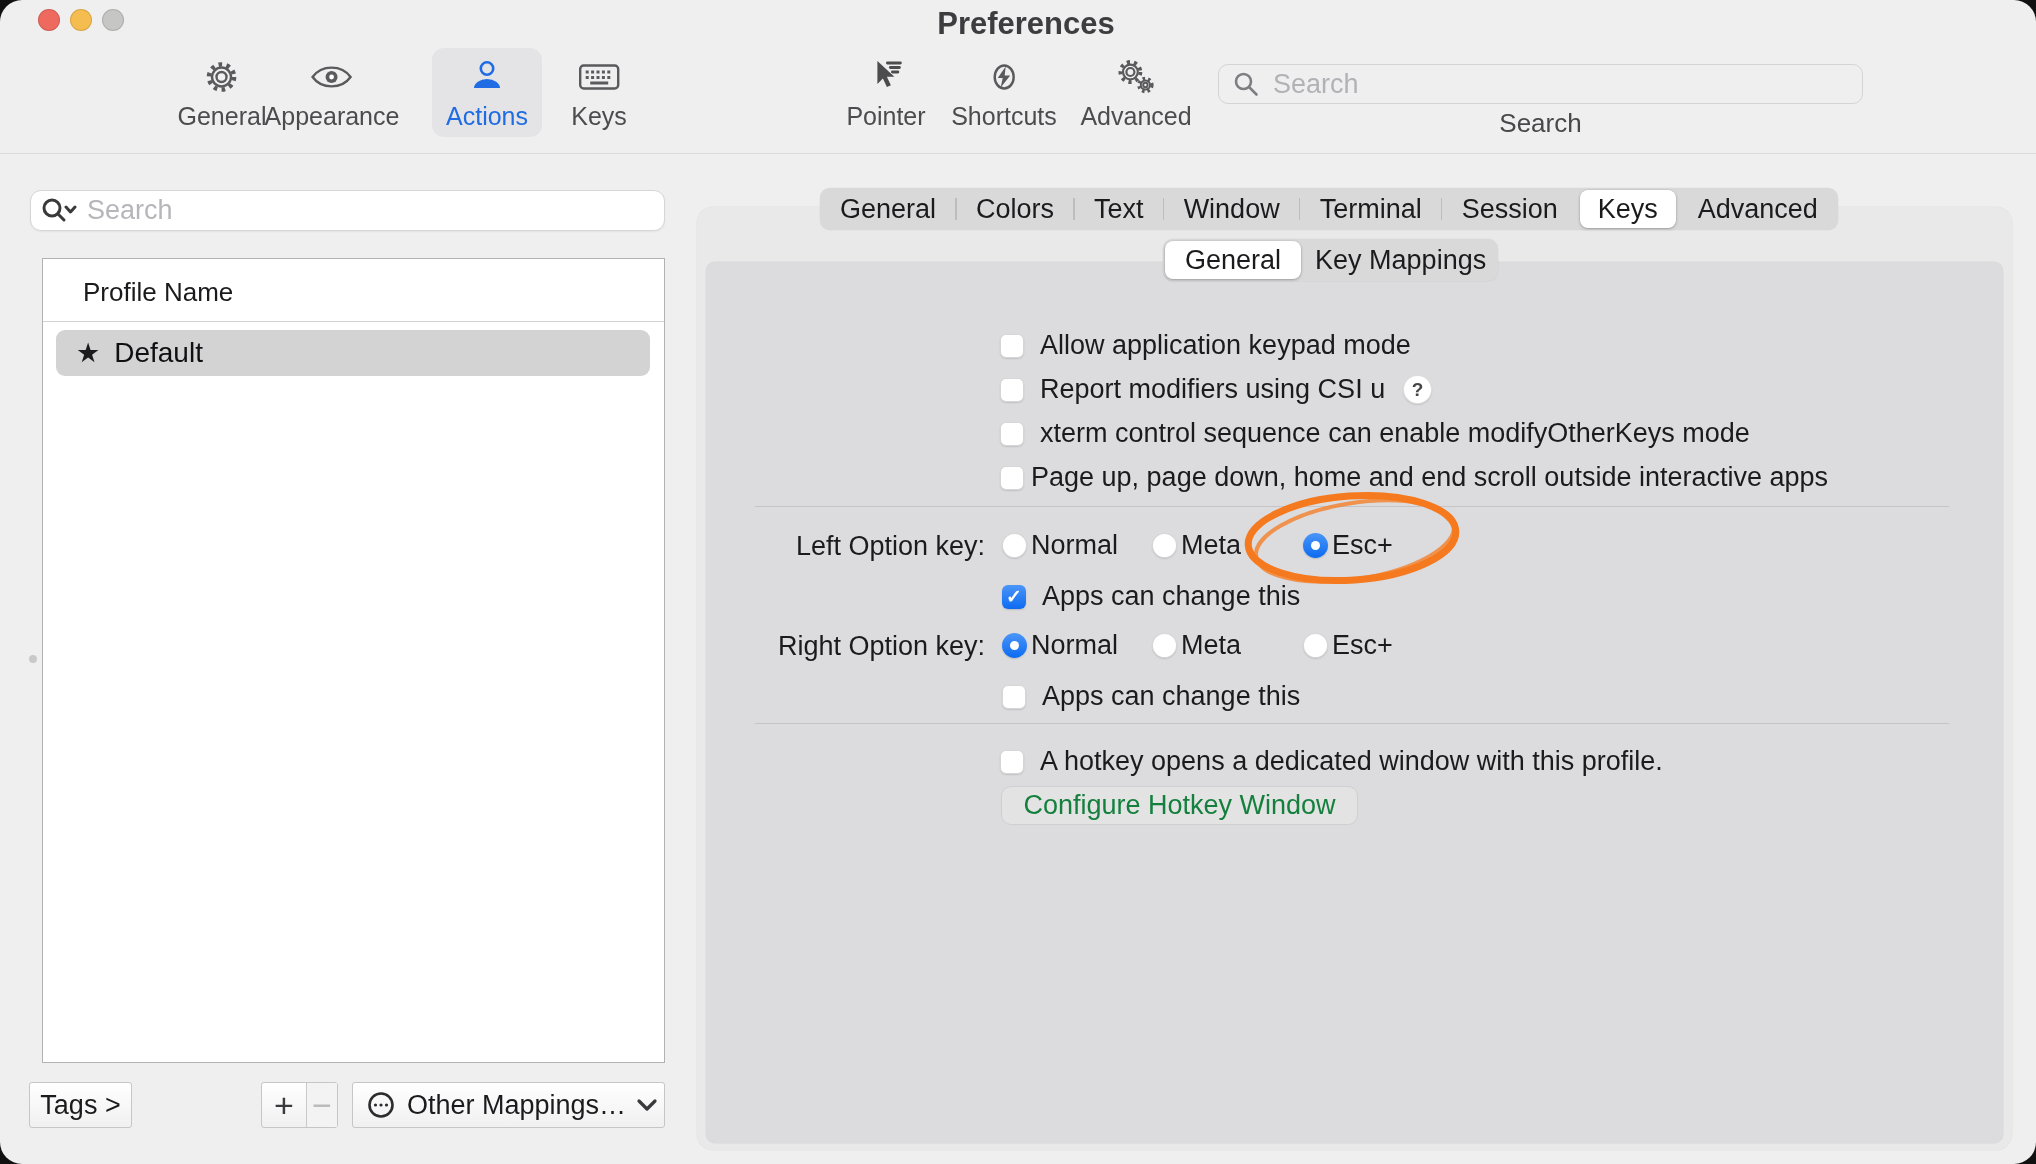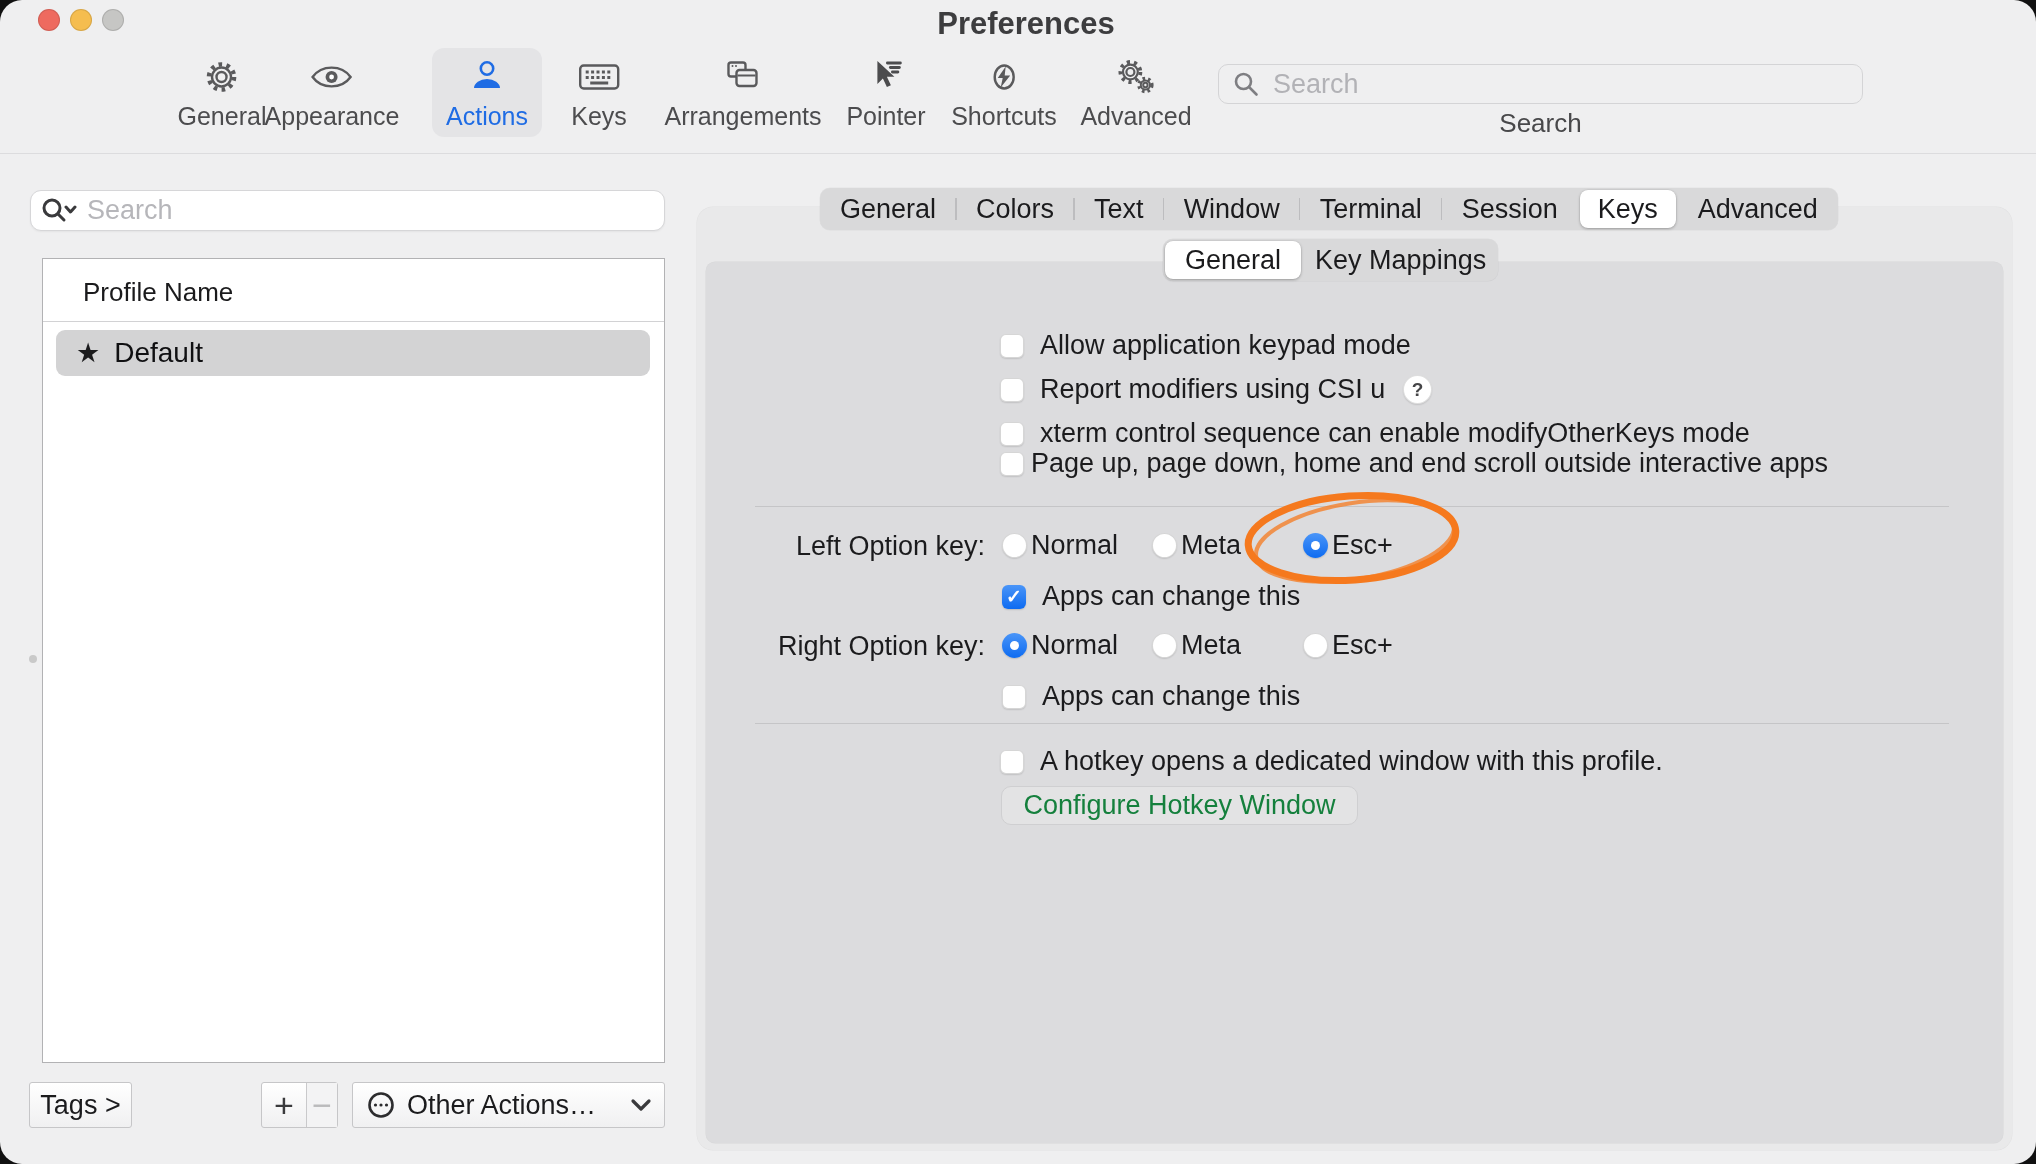--- a/index.html
+++ b/index.html
@@ -120,32 +120,20 @@
         <svg width="44" height="40" viewBox="0 0 44 40" fill="none" stroke="#5a5a5c">
           <rect x="3" y="8.5" width="38" height="23" rx="3.5" stroke-width="2.4"></rect>
           <line x1="8.5" y1="15" x2="35.5" y2="15" stroke-width="3" stroke-dasharray="3 2.4"></line>
           <line x1="8.5" y1="20.5" x2="35.5" y2="20.5" stroke-width="3" stroke-dasharray="3 2.4"></line>
           <line x1="13" y1="26" x2="31" y2="26" stroke-width="3"></line>
         </svg>
       </span>
       <span class="tb-label">Keys</span>
     </div>
 
-    <div class="tb-item" style="left:743px;">
-      <span class="tb-icon">
-        <svg width="44" height="40" viewBox="0 0 44 40" fill="none" stroke="#5a5a5c">
-          <rect x="7" y="5.5" width="17" height="14" rx="2.5" stroke-width="2.4"></rect>
-          <circle cx="11" cy="9" r="1" fill="#5a5a5c" stroke="none"></circle>
-          <circle cx="14.5" cy="9" r="1" fill="#5a5a5c" stroke="none"></circle>
-          <rect x="15" y="13" width="20" height="16" rx="3" fill="#efeff0" stroke-width="2.4"></rect>
-          <line x1="16" y1="18.5" x2="34" y2="18.5" stroke-width="2.2"></line>
-        </svg>
-      </span>
-      <span class="tb-label">Arrangements</span>
-    </div>
 
     <div class="tb-item" style="left:886px;">
       <span class="tb-icon">
         <svg width="40" height="40" viewBox="0 0 40 40">
           <path d="M11 4 L11 27 L16.5 21.5 L20.5 30 L24.5 28.2 L20.5 19.8 L28 19.8 Z" fill="#4c4c4e"></path>
           <g stroke="#4c4c4e" stroke-width="2.8" stroke-linecap="round">
             <line x1="21" y1="6" x2="34" y2="6"></line>
             <line x1="24" y1="10.5" x2="33" y2="10.5"></line>
             <line x1="26" y1="15" x2="31.5" y2="15"></line>
           </g>
@@ -220,21 +208,21 @@
 
   <div class="other-actions btn-chrome">
     <span style="display:flex;">
       <svg width="32" height="32" viewBox="0 0 32 32" fill="none" stroke="#2c2c2e">
         <circle cx="16" cy="16" r="11.5" stroke-width="2.6"></circle>
         <circle cx="10.5" cy="16" r="1.6" fill="#2c2c2e" stroke="none"></circle>
         <circle cx="16" cy="16" r="1.6" fill="#2c2c2e" stroke="none"></circle>
         <circle cx="21.5" cy="16" r="1.6" fill="#2c2c2e" stroke="none"></circle>
       </svg>
     </span>
-    <span class="oa-label">Other Actions…</span>
+    <span class="oa-label">Other Mappings…</span>
     <span style="display:flex;">
       <svg width="22" height="14" viewBox="0 0 22 14" fill="none" stroke="#3a3a3c">
         <path d="M3 3 l8 8 8-8" stroke-width="3.2" stroke-linecap="round" stroke-linejoin="round"></path>
       </svg>
     </span>
   </div>
 
   <div class="edge-dot"></div>
 
   <div class="pane-outer"></div>
@@ -265,21 +253,21 @@
     <span class="checkbox"></span>
     <span class="ctl-label">Report modifiers using CSI u</span>
     <span class="help-btn">?</span>
   </div>
 
   <div class="cb-row" style="left:1000px;top:418px;">
     <span class="checkbox"></span>
     <span class="ctl-label">xterm control sequence can enable modifyOtherKeys mode</span>
   </div>
 
-  <div class="cb-row" style="left:1000px;top:448px;gap:7px;">
+  <div class="cb-row" style="left:1000px;top:462px;gap:7px;">
     <span class="checkbox"></span>
     <span class="ctl-label">Page up, page down, home and end scroll outside interactive apps</span>
   </div>
 
   <div class="pane-hr" style="top:506px;"></div>
 
   <div class="row-caption" style="left:585px;top:531px;">Left Option key:</div>
   <div class="opt" style="left:1002px;top:530px;">
     <span class="radio"></span>
     <span class="ctl-label">Normal</span>

